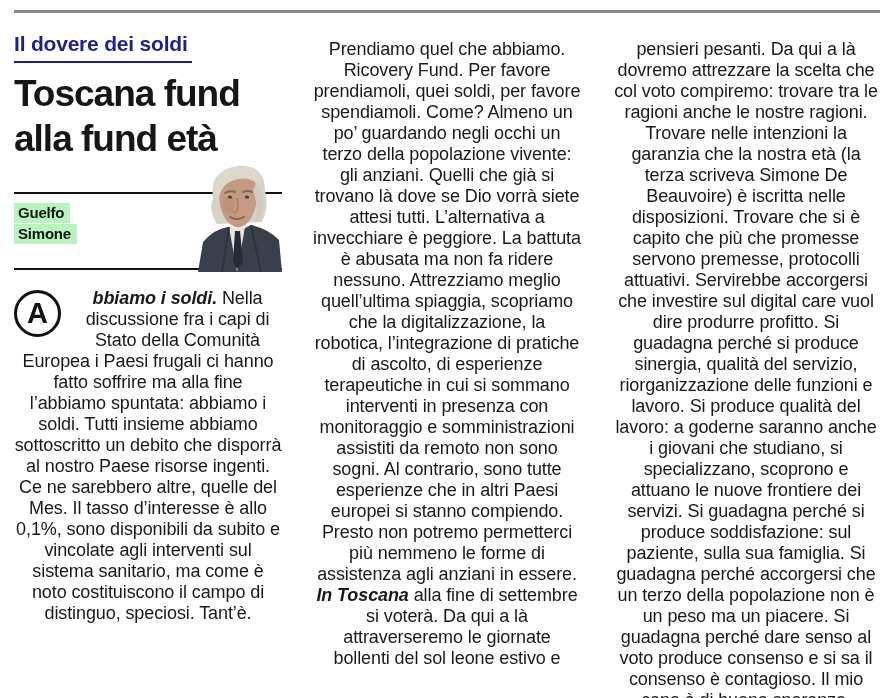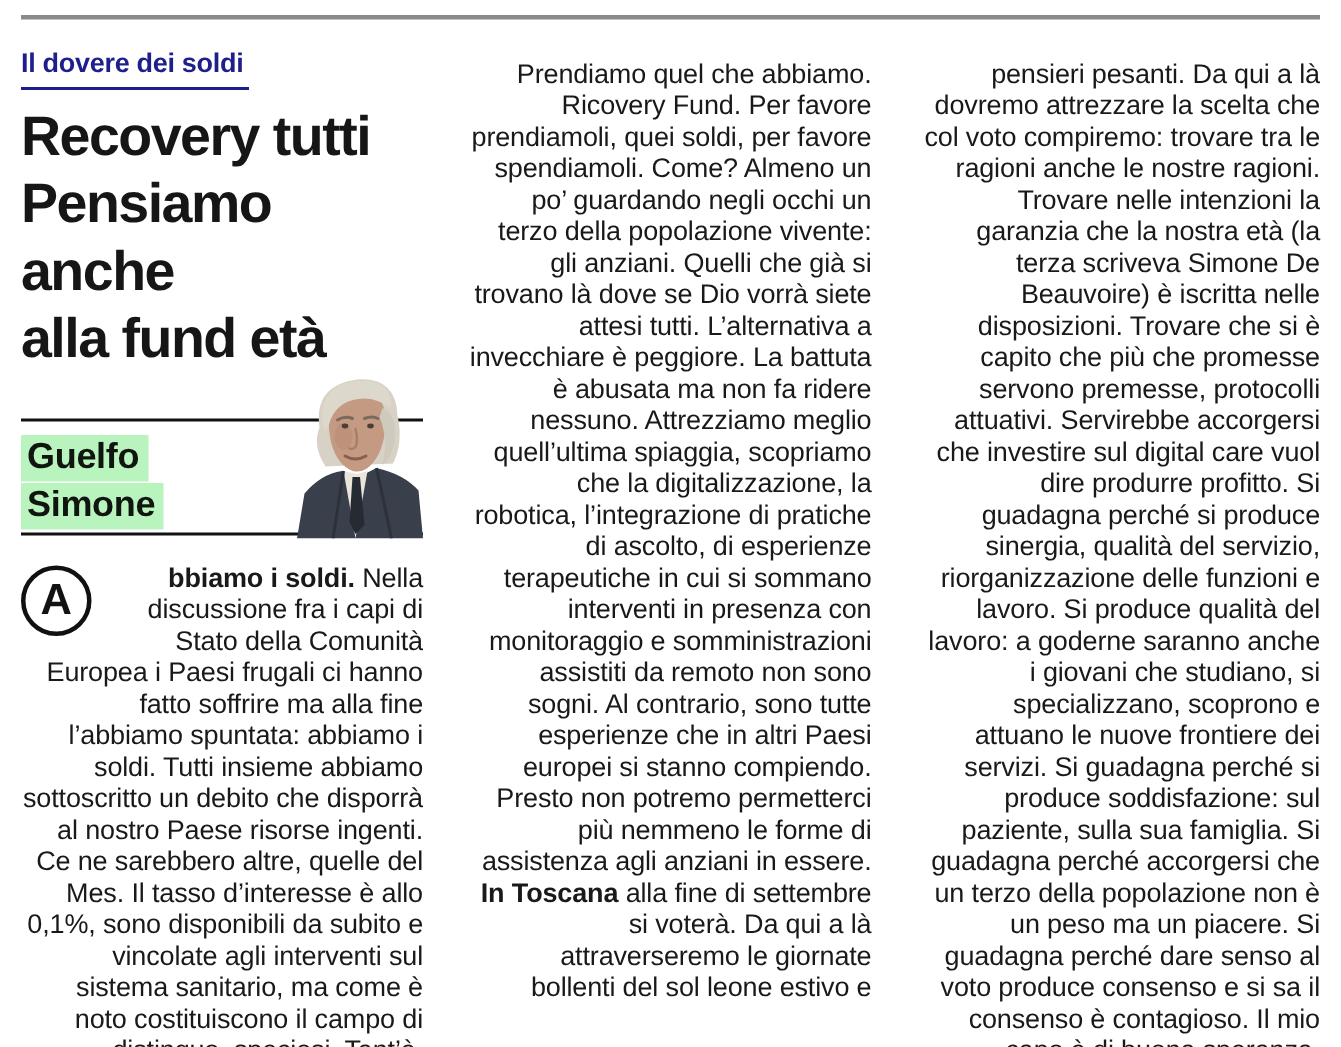--- a/index.html
+++ b/index.html
@@ -18,74 +18,73 @@
   }
   .top-rule{
     margin:10px 14px 0 14px;height:3px;background:var(--rule-gray);
   }
   .columns{
     display:flex;gap:31px;padding:0 14px;
   }
   .col{width:268px;flex:0 0 268px;}
   .kicker{
     display:inline-block;margin-top:19px;
-    font-size:18px;font-weight:bold;color:var(--accent-blue);
+    font-size:21px;font-weight:bold;color:var(--accent-blue);
     text-decoration:none;border-bottom:2px solid var(--accent-blue);
     padding-bottom:5px;padding-right:4px;letter-spacing:-0.2px;
   }
   .headline{
     margin-top:8px;font-size:37px;font-weight:bold;line-height:45px;
     letter-spacing:-1px;color:#161616;
   }
   .hl-line{display:block;}
   .author-block{
     position:relative;margin-top:31px;height:78px;
     border-top:2px solid var(--rule-black);
     border-bottom:2px solid var(--rule-black);
   }
   .author-name{padding-top:9px;}
   .author-name .name-line{display:block;margin-bottom:1px;}
   .hl-green{
     display:inline-block;background:var(--highlight-green);
-    font-size:24px;font-weight:bold;color:#101510;
+    font-size:15px;font-weight:bold;color:#101510;
     padding:1px 6px 2px 4px;letter-spacing:-0.2px;
   }
   .photo{
     position:absolute;right:0;top:-32px;width:84px;height:108px;z-index:2;
   }
   .body-text{
     font-size:18px;line-height:21px;letter-spacing:-0.1px;
-    color:var(--text-color);text-align:right;
+    color:var(--text-color);text-align:center;
   }
   .col1-body{margin-top:18px;}
   .col-pad{padding-top:26px;}
   .dropcap-circle{
     float:left;width:47px;height:47px;border:3px solid var(--rule-black);
     border-radius:50%;display:flex;align-items:center;justify-content:center;
     margin:2px 12px 4px 0;
   }
   .dropcap-circle span{
     font-weight:bold;font-size:29px;line-height:1;color:#121212;
   }
-  b{font-weight:bold;}
+  b{font-weight:bold;font-style:italic;}
 </style>
 </head>
 <body>
 
 <div class="page">
   <div class="top-rule"></div>
 
   <div class="columns">
 
     <div class="col">
       <a class="kicker" href="#">Il dovere dei soldi</a>
 
       <h1 class="headline">
-        <span class="hl-line">Recovery tutti</span>
-        <span class="hl-line">Pensiamo anche</span>
+        <span class="hl-line">Toscana fund</span>
         <span class="hl-line">alla fund età</span>
       </h1>
 
       <div class="author-block">
         <div class="author-name">
           <span class="name-line"><span class="hl-green">Guelfo</span></span>
           <span class="name-line"><span class="hl-green">Simone</span></span>
         </div>
         <div class="photo">
           <svg viewBox="0 0 84 110" width="84" height="110">

